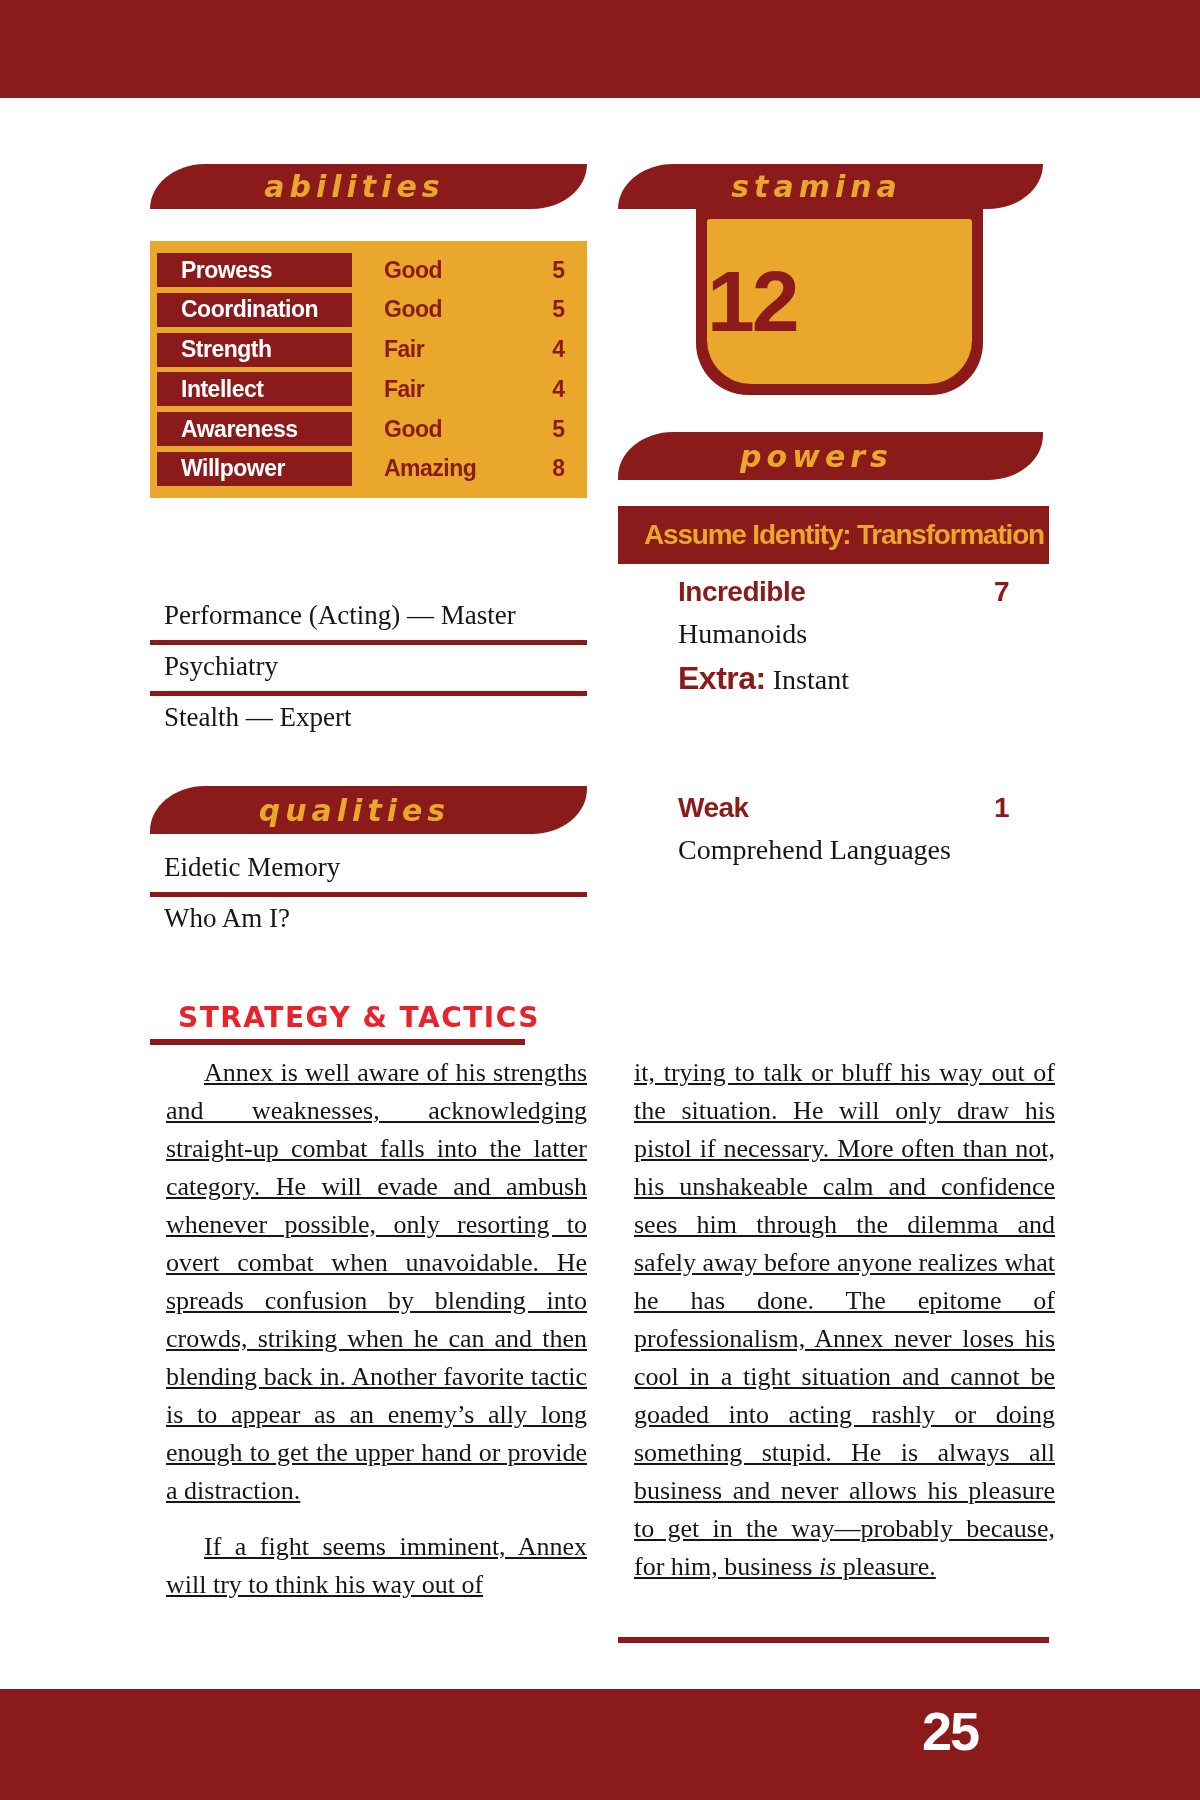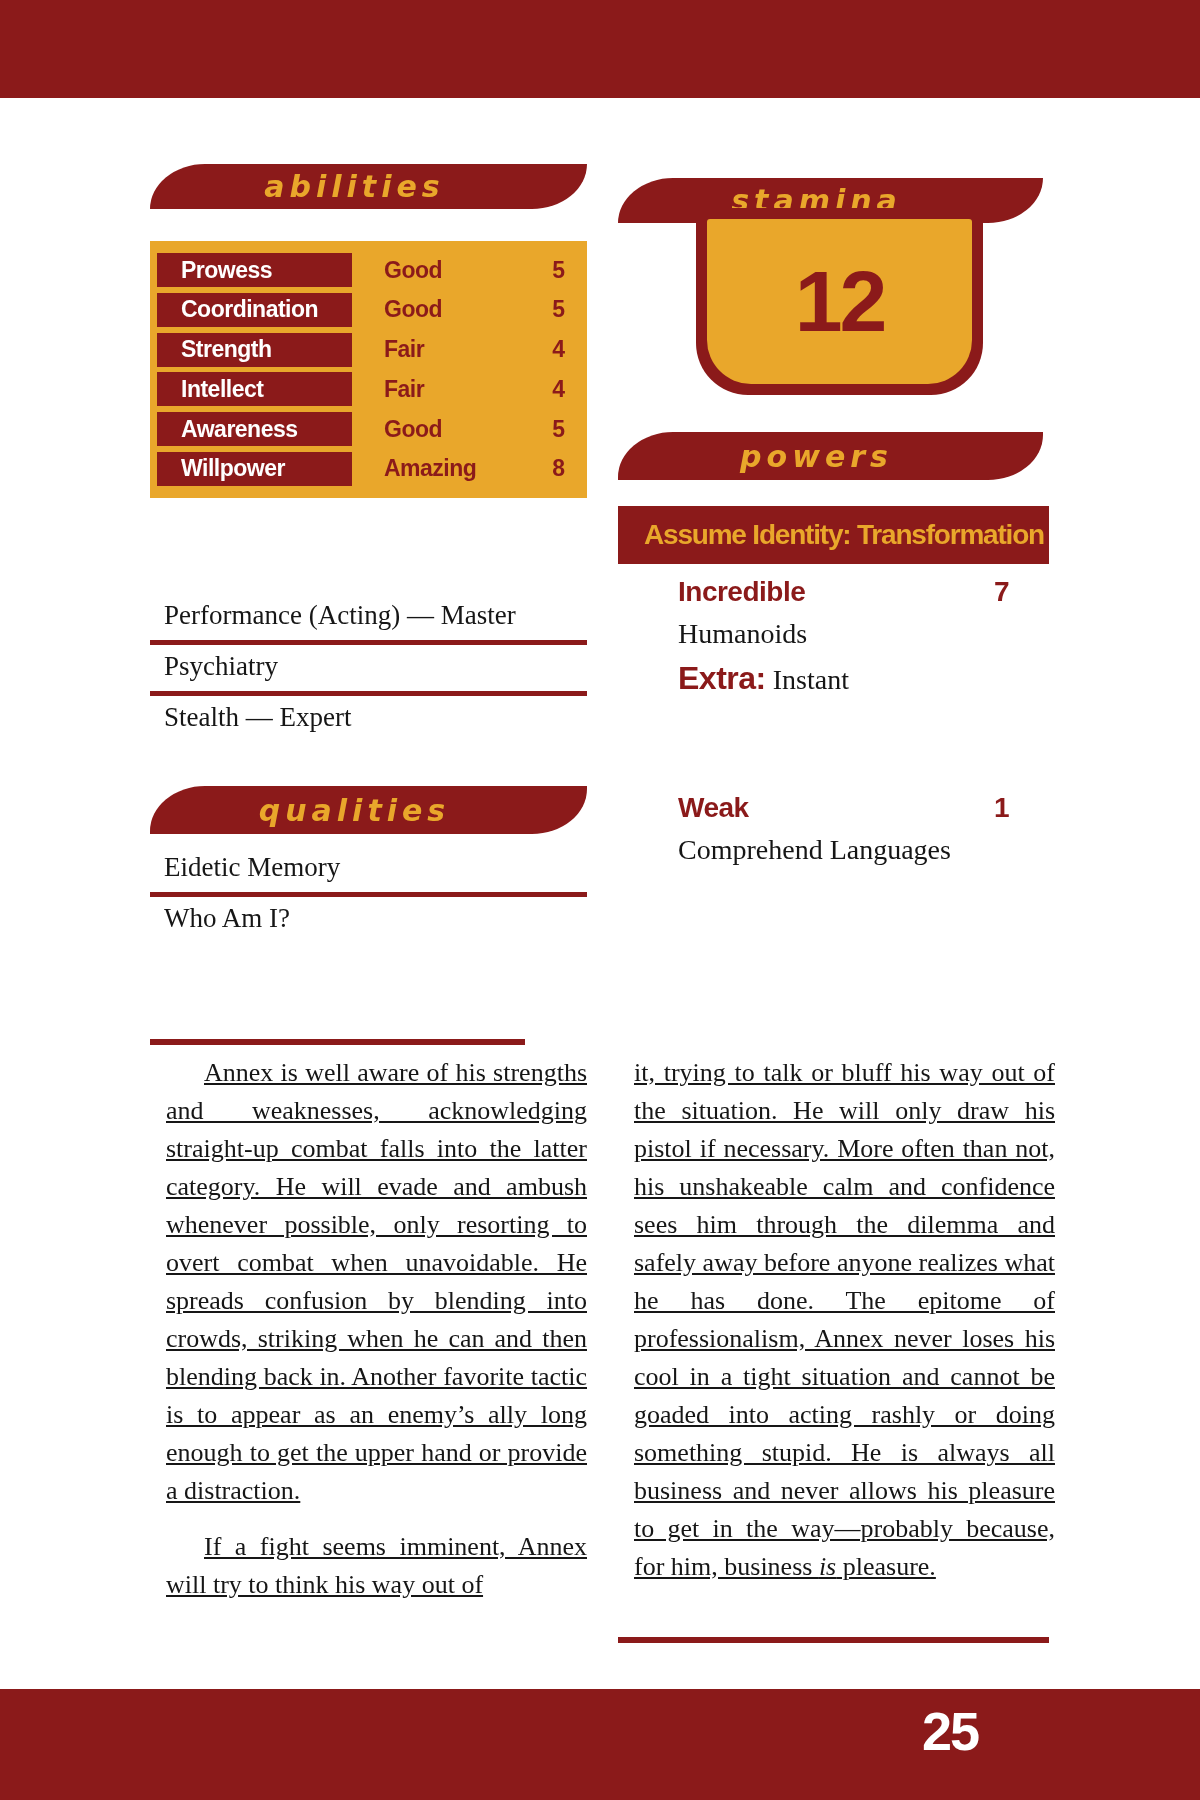--- a/index.html
+++ b/index.html
@@ -27,21 +27,21 @@
   .abil-value{margin-left:auto;margin-right:22px;color:#8B1A1A;font-family:"Liberation Sans",sans-serif;
           font-weight:bold;font-size:23px;}
   
   .plain-list{position:absolute;left:150px;width:437px;}
   .plain-item{font-size:27px;color:#161616;padding:6px 0 9px 14px;}
   .plain-item.ruled{border-bottom:5px solid #8B1A1A;}
   
   .stamina-box{position:absolute;left:696px;top:208px;width:287px;height:187px;background:#8B1A1A;
           box-sizing:border-box;padding:11px;border-radius:0 0 52px 52px;}
   .stamina-inner{width:100%;height:100%;background:#E9A72B;border-radius:3px 3px 44px 44px;
-          display:flex;align-items:center;justify-content:center;}
+          display:flex;align-items:center;}
   .stamina-value{color:#8B1A1A;font-family:"Liberation Sans",sans-serif;font-weight:bold;
           font-size:86px;letter-spacing:-3px;}
   
   .power{position:absolute;left:618px;width:431px;}
   .power-title{height:58px;background:#8B1A1A;color:#E9A72B;display:flex;align-items:center;
           box-sizing:border-box;padding-left:26px;font-family:"Liberation Sans",sans-serif;font-weight:bold;
           font-size:28px;letter-spacing:-1.2px;white-space:nowrap;}
   .power-rank{display:flex;align-items:baseline;padding:12px 40px 0 60px;
           font-family:"Liberation Sans",sans-serif;font-weight:bold;font-size:28px;color:#8B1A1A;letter-spacing:-0.5px;}
   .power-rank .pv{margin-left:auto;}
@@ -110,28 +110,29 @@
   </div>
 
   <div class="banner" style="left:150px;top:786px;width:437px;height:48px;">
     <span class="btxt">Qualities</span>
   </div>
   <div class="plain-list" style="top:846px;">
     <div class="plain-item ruled">Eidetic Memory</div>
     <div class="plain-item">Who Am I?</div>
   </div>
 
+  <div class="strat-title">Strategy &amp; Tactics</div>
   <div class="strat-rule"></div>
 
   <div class="bodycol" style="left:150px;top:1054px;">
     <p>Annex is well aware of his strengths and weaknesses, acknowledging straight-up combat falls into the latter category. He will evade and ambush whenever possible, only resorting to overt combat when unavoidable. He spreads confusion by blending into crowds, striking when he can and then blending back in. Another favorite tactic is to appear as an enemy’s ally long enough to get the upper hand or provide a distraction.</p>
     <p>If a fight seems imminent, Annex will try to think his way out of</p>
   </div>
 
-  <div class="banner" style="left:618px;top:178px;width:425px;height:45px;justify-content:center;">
+  <div class="banner" style="left:618px;top:164px;width:425px;height:45px;justify-content:center;">
     <span class="btxt">Stamina</span>
   </div>
   <div class="stamina-box">
     <div class="stamina-inner">
       <span class="stamina-value">12</span>
     </div>
   </div>
 
   <div class="banner" style="left:618px;top:432px;width:425px;height:48px;">
     <span class="btxt">Powers</span>

